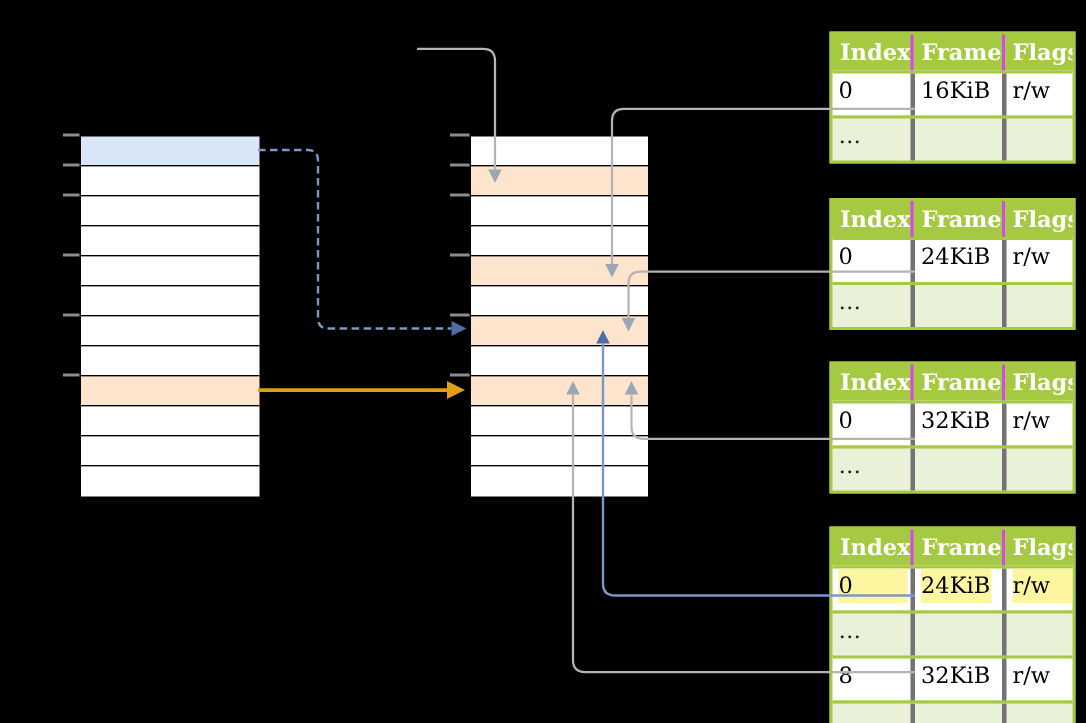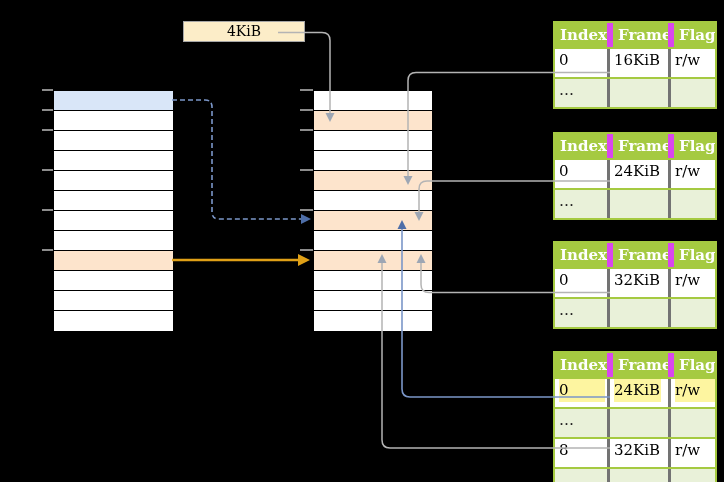--- a/index.html
+++ b/index.html
@@ -30,21 +30,21 @@
   .ptable{
     position:absolute;left:553px;width:164px;box-sizing:border-box;
     border:2px solid var(--table-header-green);background:var(--table-header-green);
   }
   #pt0{top:21px;}#pt1{top:132px;}#pt2{top:241px;}#pt3{top:351px;}
   .prow{display:flex;}
   .pcell{box-sizing:border-box;flex:none;overflow:hidden;white-space:nowrap;}
   .c0{width:52px;}.c1{width:61px;}.c2{width:47px;}
   .phead{height:24px;}
   .phead .pcell{color:#fff;font-weight:bold;font-size:15px;line-height:24px;padding-left:5px;text-align:center;}
-  .phead .pcell + .pcell{border-left:6px solid #d946ef;}
+  .phead .pcell + .pcell{border-left:2px solid #d946ef;}
   .pdata,.pell{border-top:2px solid var(--table-header-green);height:28px;}
   .pdata{background:#fff;}
   .pell{background:var(--table-row-light-green);}
   .pshort{height:16px;overflow:hidden;}
   .pdata .pcell,.pell .pcell{font-size:15px;line-height:23px;padding-left:4px;color:#000;}
   .pell .pcell{color:#222;}
   .pdata .pcell + .pcell,.pell .pcell + .pcell{border-left:3px solid #737373;}
   .hl{background:var(--highlight-yellow);display:inline-block;}
   .c0 .hl{width:46px;}.c1 .hl{width:47px;}.c2 .hl{width:41px;}
   
@@ -94,23 +94,20 @@
     </div>
   <div class="tickbar" id="middle-ticks">
       <div class="tick" style="top: 0px;"></div>
       <div class="tick" style="top: 20px;"></div>
       <div class="tick" style="top: 40px;"></div>
       <div class="tick" style="top: 80px;"></div>
       <div class="tick" style="top: 120px;"></div>
       <div class="tick" style="top: 160px;"></div>
     </div>
 
-  <div id="size-box">
-    <span>4KiB</span>
-  </div>
 
   <div class="ptable" id="pt0">
       <div class="prow phead">
         <div class="pcell c0">Index</div>
         <div class="pcell c1">Frame</div>
         <div class="pcell c2">Flags</div>
       </div>
       <div class="prow pdata">
         <div class="pcell c0"><span>0</span></div>
         <div class="pcell c1"><span>16KiB</span></div>

